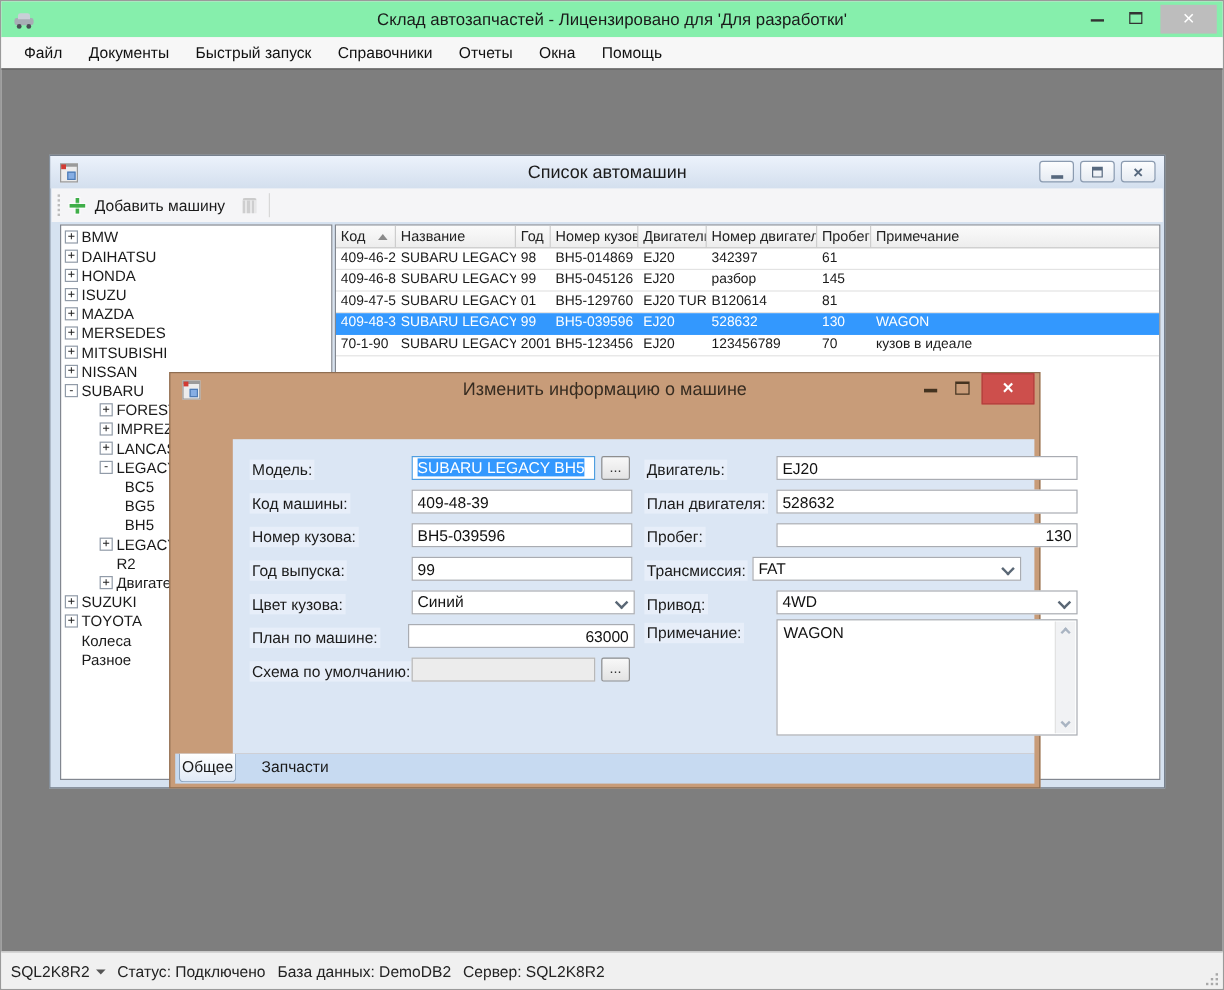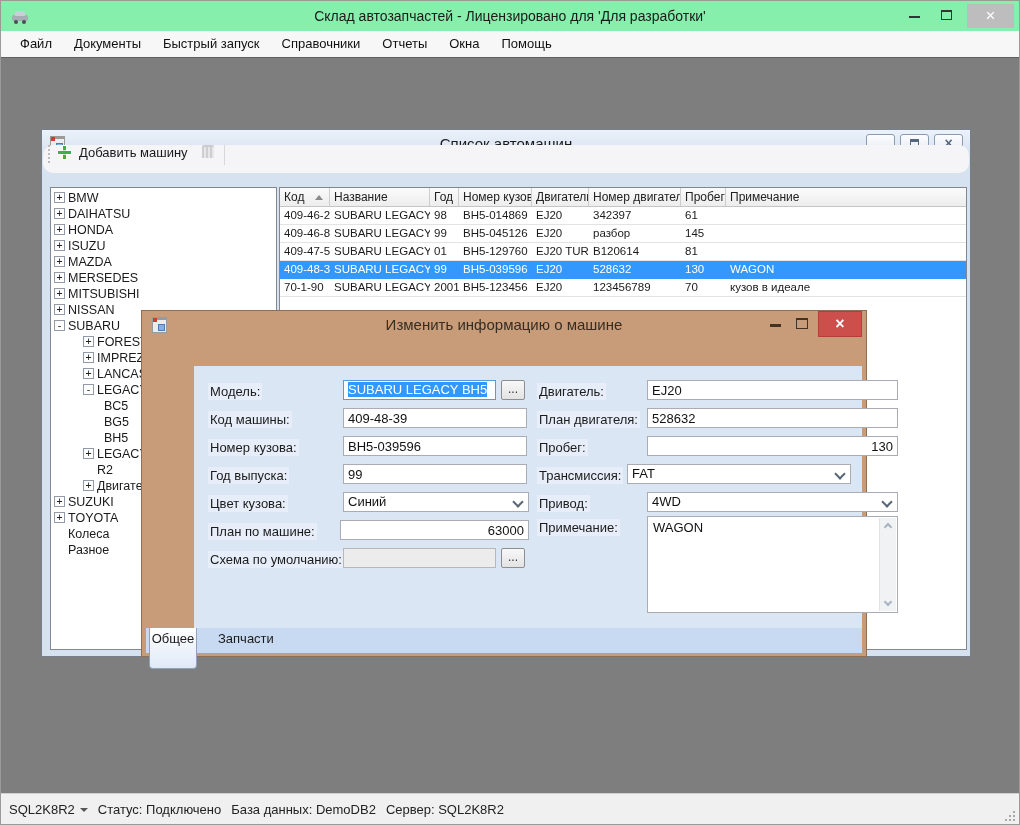--- a/index.html
+++ b/index.html
@@ -39,21 +39,21 @@
   .c-title{position:absolute;left:0;right:0;top:0;height:27px;line-height:27px;text-align:center;font-size:15px;color:#1b1b1b;}
   .form-icon{position:absolute;left:8px;top:6px;width:16px;height:15px;}
   .form-icon::before{content:'';position:absolute;left:0;top:0;width:13px;height:12px;background:#ececec;border:1px solid #9a9a9a;border-top:3px solid #9a9a9a;}
   .form-icon b{position:absolute;left:1px;top:1px;width:4px;height:4px;background:#d23b33;}
   .form-icon b::after{content:'';position:absolute;left:5px;top:6px;width:5px;height:5px;background:#86aee4;border:1px solid #4d7bb5;}
   .c-btns{position:absolute;right:7px;top:4px;display:flex;gap:5px;}
   .c-btn{width:29px;height:18px;border:1px solid #8b9bb0;border-radius:3px;background:linear-gradient(#fcfdfe,#e6ebf2);position:relative;}
   .g-min{position:absolute;left:9px;top:11px;width:10px;height:3px;background:#566congress;background:#56687e;}
   .g-restore{position:absolute;left:9px;top:4px;width:9px;height:9px;border:1px solid #56687e;border-top:3px solid #56687e;}
   .g-x::before{content:'×';position:absolute;left:0;right:0;top:0;text-align:center;font-size:14px;font-weight:bold;line-height:17px;color:#56687e;}
-  .c-toolbar{position:absolute;left:1px;top:15px;right:1px;height:28px;background:#f5f5f7;display:flex;align-items:flex-start;border-radius:10px;}
+  .c-toolbar{position:absolute;left:1px;top:27px;right:1px;height:28px;background:#f5f5f7;display:flex;align-items:center;}
   .tb-grip{width:2px;height:18px;border-left:2px dotted #bcbcbc;margin-left:5px;}
   .plus-icon{position:relative;width:13px;height:13px;margin-left:8px;}
   .plus-icon::before{content:'';position:absolute;left:5px;top:0;width:3px;height:13px;background:#3fae49;box-shadow:0 0 0 1px rgba(255,255,255,.7);}
   .plus-icon::after{content:'';position:absolute;left:0;top:5px;width:13px;height:3px;background:#3fae49;box-shadow:0 0 0 1px rgba(255,255,255,.7);}
   .tb-label{margin-left:8px;font-size:13px;color:#1a1a1a;white-space:nowrap;}
   .trash-icon{width:12px;height:13px;margin-left:14px;border-radius:2px 2px 0 0;opacity:.75;
     background:linear-gradient(90deg,#c2c2c2 0 2px,#e3e3e3 2px 4px,#c2c2c2 4px 6px,#e3e3e3 6px 8px,#c2c2c2 8px 10px,#e3e3e3 10px 12px);border-top:2px solid #bdbdbd;}
   .tb-sep{width:1px;height:20px;background:#d8d8d8;margin-left:10px;}
   
   .tree{position:absolute;left:8px;top:57px;width:227px;height:463px;background:#fff;border:1px solid #828790;padding-top:2px;overflow:hidden;}
@@ -99,21 +99,21 @@
   .chev::before{content:'';position:absolute;left:1px;top:0;width:6px;height:6px;border-right:2px solid #5a6775;border-bottom:2px solid #5a6775;transform:rotate(45deg);}
   .disabled-inp{background:#ececec;border-color:#b8b8b8;}
   .ta{position:absolute;left:457px;top:205px;width:251px;height:97px;border:1px solid #a9acb2;background:#fff;}
   .ta-text{position:absolute;left:5px;top:3px;font-size:13px;color:#111;}
   .ta-sb{position:absolute;right:1px;top:1px;bottom:1px;width:17px;background:#f1f2f4;border-left:1px solid #e2e2e2;}
   .sb-up,.sb-dn{position:absolute;left:5px;width:6px;height:6px;}
   .sb-up{top:6px;border-left:2px solid #a9b4c2;border-top:2px solid #a9b4c2;transform:rotate(45deg);}
   .sb-dn{bottom:6px;border-right:2px solid #a9b4c2;border-bottom:2px solid #a9b4c2;transform:rotate(45deg);}
   .d-tabbar{position:absolute;left:4px;top:317px;right:4px;height:25px;background:#c7daf1;}
   .tab{position:absolute;top:0;font-size:13px;color:#1a1a1a;line-height:22px;}
-  .tab.active{left:3px;width:48px;height:41px;background:linear-gradient(#ffffff,#dfe9f6);border:1px solid #8ea4bd;border-top:none;border-radius:0 0 4px 4px;text-align:center;}
+  .tab.active{left:3px;width:48px;height:24px;background:linear-gradient(#ffffff,#dfe9f6);border:1px solid #8ea4bd;border-top:none;border-radius:0 0 4px 4px;text-align:center;}
   .tab.t2{left:62px;padding:0 10px;}
   
   .lab-model{left:14px;top:17px;} .in-code{left:149px;top:42px;width:184px;}
   .lab-code{left:14px;top:45px;} .in-body{left:149px;top:70px;width:184px;}
   .lab-body{left:14px;top:73px;} .in-year{left:149px;top:98px;width:184px;}
   .lab-year{left:14px;top:101px;} .cb-color{left:149px;top:126px;width:186px;}
   .lab-color{left:14px;top:129px;} .in-plan{left:146px;top:154px;width:189px;}
   .lab-plan{left:14px;top:157px;} .in-scheme{left:149px;top:182px;width:153px;}
   .lab-scheme{left:14px;top:185px;}
   .br-model{left:307px;top:14px;} .br-scheme{left:307px;top:182px;}

